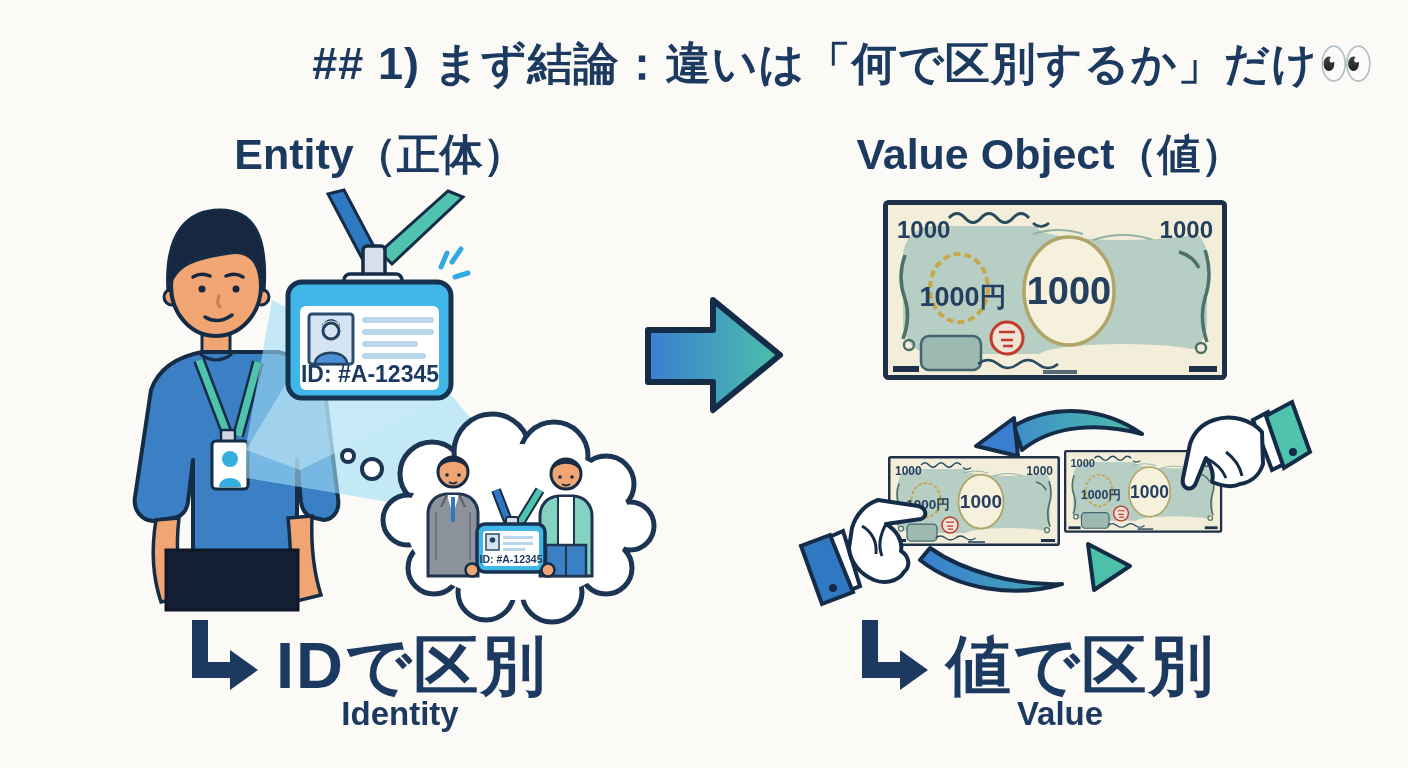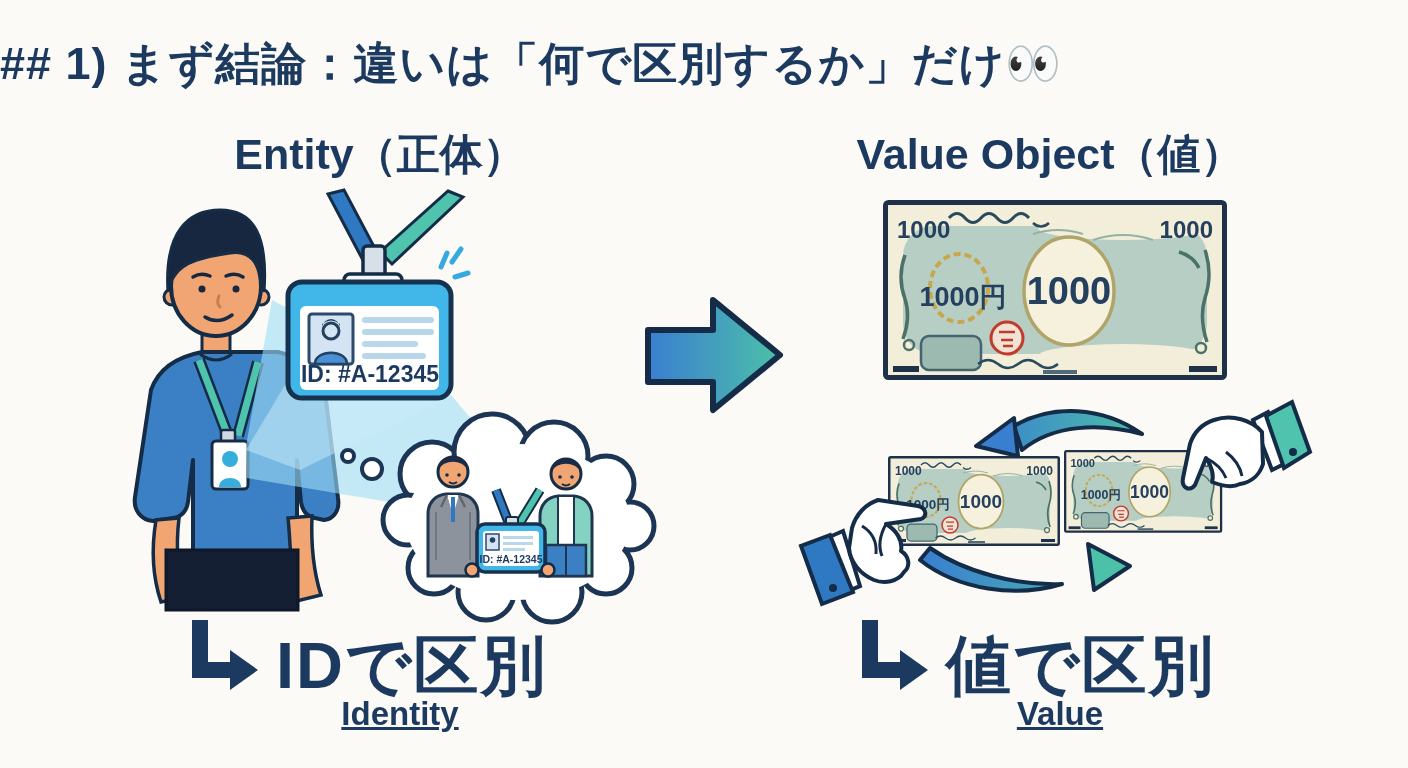--- a/index.html
+++ b/index.html
@@ -3,33 +3,33 @@
 <meta charset="utf-8">
 <style>
   html,body{margin:0;padding:0;background:#e8e8e8;}
   .canvas{
     position:relative;width:1408px;height:768px;overflow:hidden;
     background:var(--page-bg,#fbfaf7);
     font-family:"Liberation Sans","DejaVu Sans",sans-serif;
   }
   .abs{position:absolute;}
   .title{
-    left:0;top:34px;width:1355px;text-align:left;
-    font-size:45px;font-weight:800;color:var(--navy,#1c3a5f);letter-spacing:1px;
+    left:0;top:34px;width:1355px;text-align:right;
+    font-size:45px;font-weight:800;color:var(--navy,#1c3a5f);letter-spacing:1px;padding-left:20px;
   }
   .col-header{
     top:126px;text-align:center;font-size:43px;font-weight:800;color:var(--navy,#1c3a5f);
   }
   .col-header.left{left:150px;width:460px;}
   .col-header.right{left:830px;width:440px;}
   .conclusion-label{
     top:622px;font-size:65px;font-weight:800;color:var(--navy,#1c3a5f);letter-spacing:2px;
   }
   .conclusion-sub{
-    top:695px;width:220px;text-align:center;font-size:33px;font-weight:800;color:var(--navy,#1c3a5f);text-decoration:underline;
+    top:695px;width:220px;text-align:center;font-size:33px;font-weight:800;color:var(--navy,#1c3a5f);
   }
   .illus{left:0;top:0;width:1408px;height:768px;}
   svg text{font-family:"Liberation Sans","DejaVu Sans",sans-serif;}
   .badge-id-text{fill:#1c3a5f;font-weight:800;}
   .note-text{fill:#24405e;font-weight:800;}
 </style>
 </head>
 <body>
 
 <div class="canvas">

